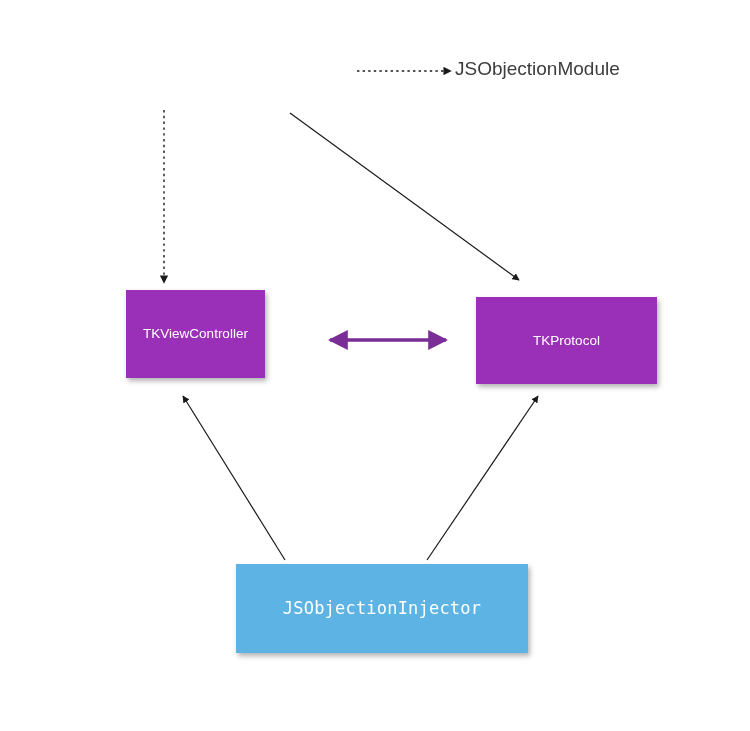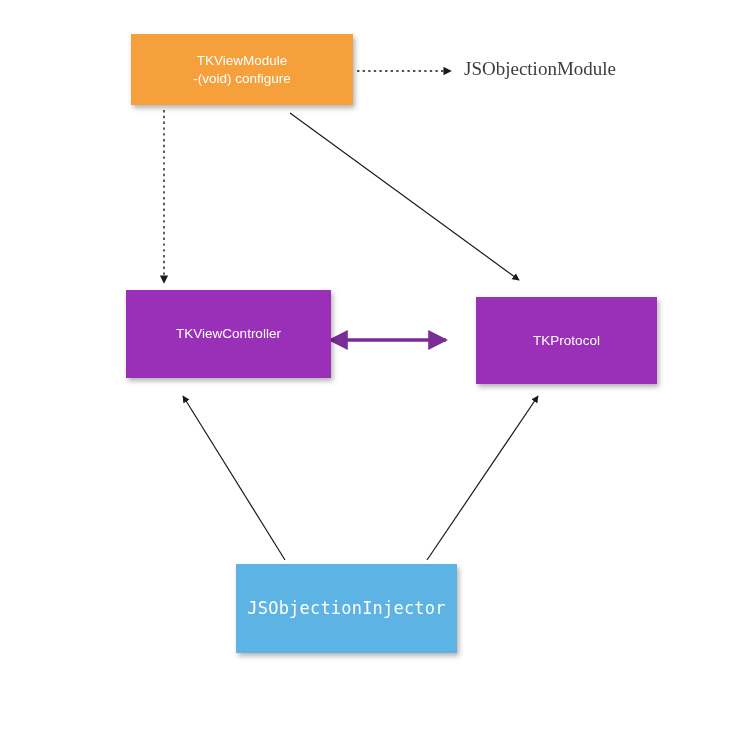--- a/index.html
+++ b/index.html
@@ -40,50 +40,49 @@
   #node-tkviewmodule {
     left: 131px; top: 34px;
     width: 222px; height: 71px;
     background: #f6a03c;
     font-size: 13.5px;
   }
 
   
   #node-tkviewcontroller {
     left: 126px; top: 290px;
-    width: 205px; height: 88px;
+    width: 139px; height: 88px;
     background: #9b30b8;
     font-size: 13.5px;
   }
   #node-tkprotocol {
     left: 476px; top: 297px;
     width: 181px; height: 87px;
     background: #9b30b8;
     font-size: 13.5px;
   }
 
   
   #node-jsobjectioninjector {
     left: 236px; top: 564px;
-    width: 221px; height: 89px;
+    width: 292px; height: 89px;
     background: #5cb3e4;
     font-family: "DejaVu Sans Mono", monospace;
     font-size: 17px;
     letter-spacing: 0.2px;
   }
 
   
   #label-jsobjectionmodule {
     position: absolute;
     left: 455px; top: 58px;
-    font-family: Liberation Serif, serif;
+    font-family: Liberation Sans, sans-serif;
     font-size: 19px;
     color: #3d3d3d;
     white-space: nowrap;
-    margin-left: 9px;
   }
 </style>
 </head>
 <body>
 
 <div id="canvas">
 
   <svg id="edges" viewBox="0 0 750 731" xmlns="http://www.w3.org/2000/svg">
     <defs>
       <marker id="arrow-black" viewBox="0 0 10 10" refX="9" refY="5" markerWidth="6" markerHeight="6" orient="auto-start-reverse">
@@ -103,24 +102,20 @@
 
     <line x1="290" y1="113" x2="519" y2="280" stroke="#1a1a1a" stroke-width="1.2" marker-end="url(#arrow-black)"></line>
 
     <line x1="330" y1="340" x2="446" y2="340" stroke="#7a2d96" stroke-width="3.6" marker-start="url(#arrow-purple-start)" marker-end="url(#arrow-purple-end)"></line>
 
     <line x1="285" y1="560" x2="183" y2="396" stroke="#1a1a1a" stroke-width="1.2" marker-end="url(#arrow-black)"></line>
 
     <line x1="427" y1="560" x2="538" y2="396" stroke="#1a1a1a" stroke-width="1.2" marker-end="url(#arrow-black)"></line>
   </svg>
 
-  <div class="node" id="node-tkviewmodule">
-    <span class="line">TKViewModule</span>
-    <span class="line">-(void) configure</span>
-  </div>
 
   <div class="node" id="node-tkviewcontroller">
     <span class="line">TKViewController</span>
   </div>
 
   <div class="node" id="node-tkprotocol">
     <span class="line">TKProtocol</span>
   </div>
 
   <div class="node" id="node-jsobjectioninjector">

